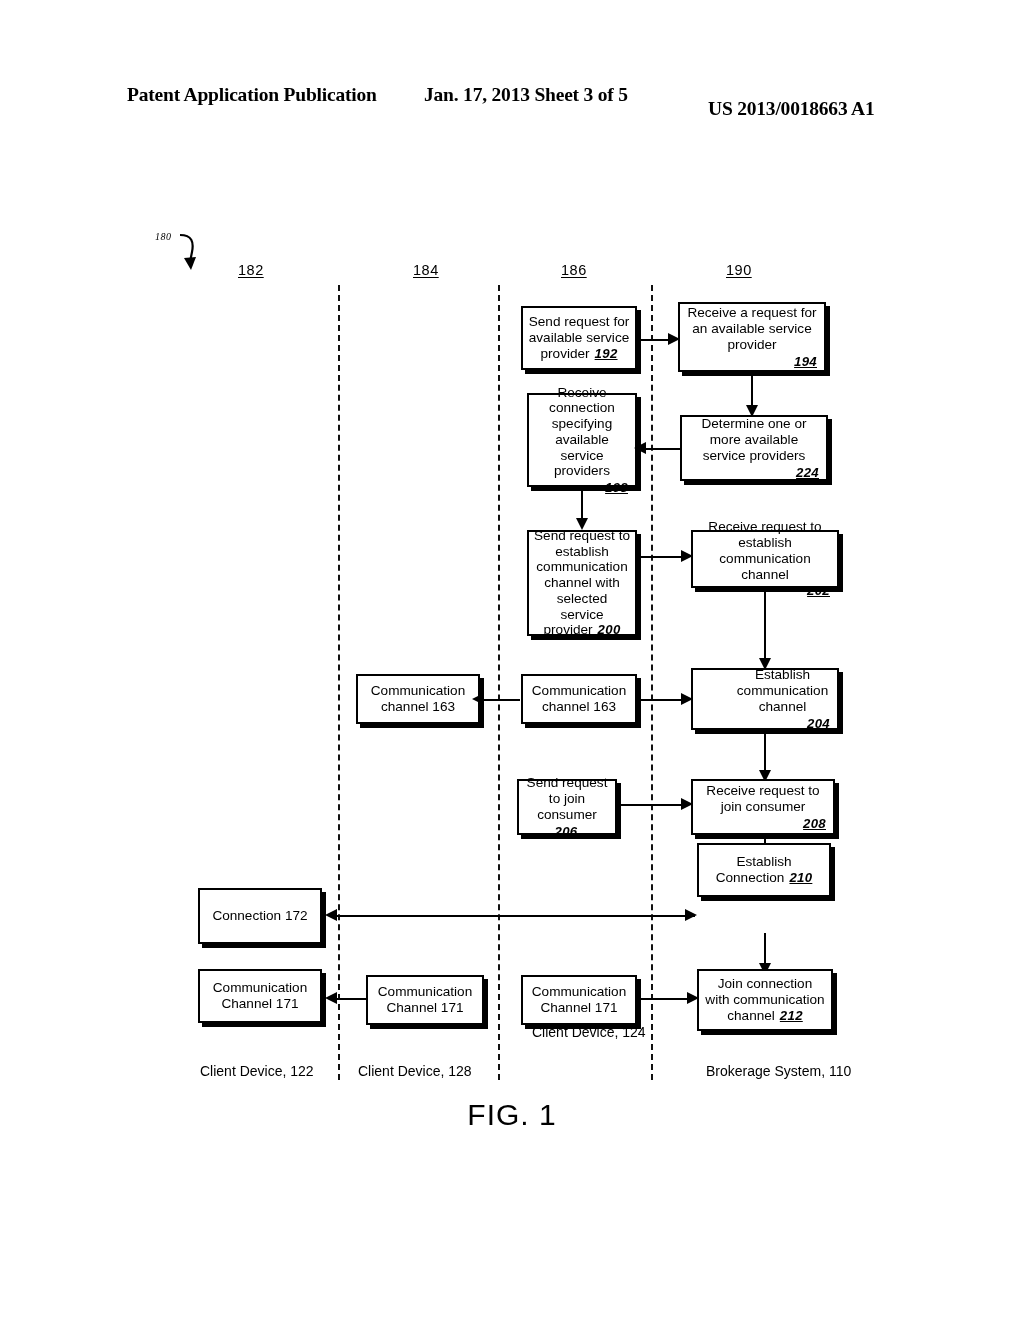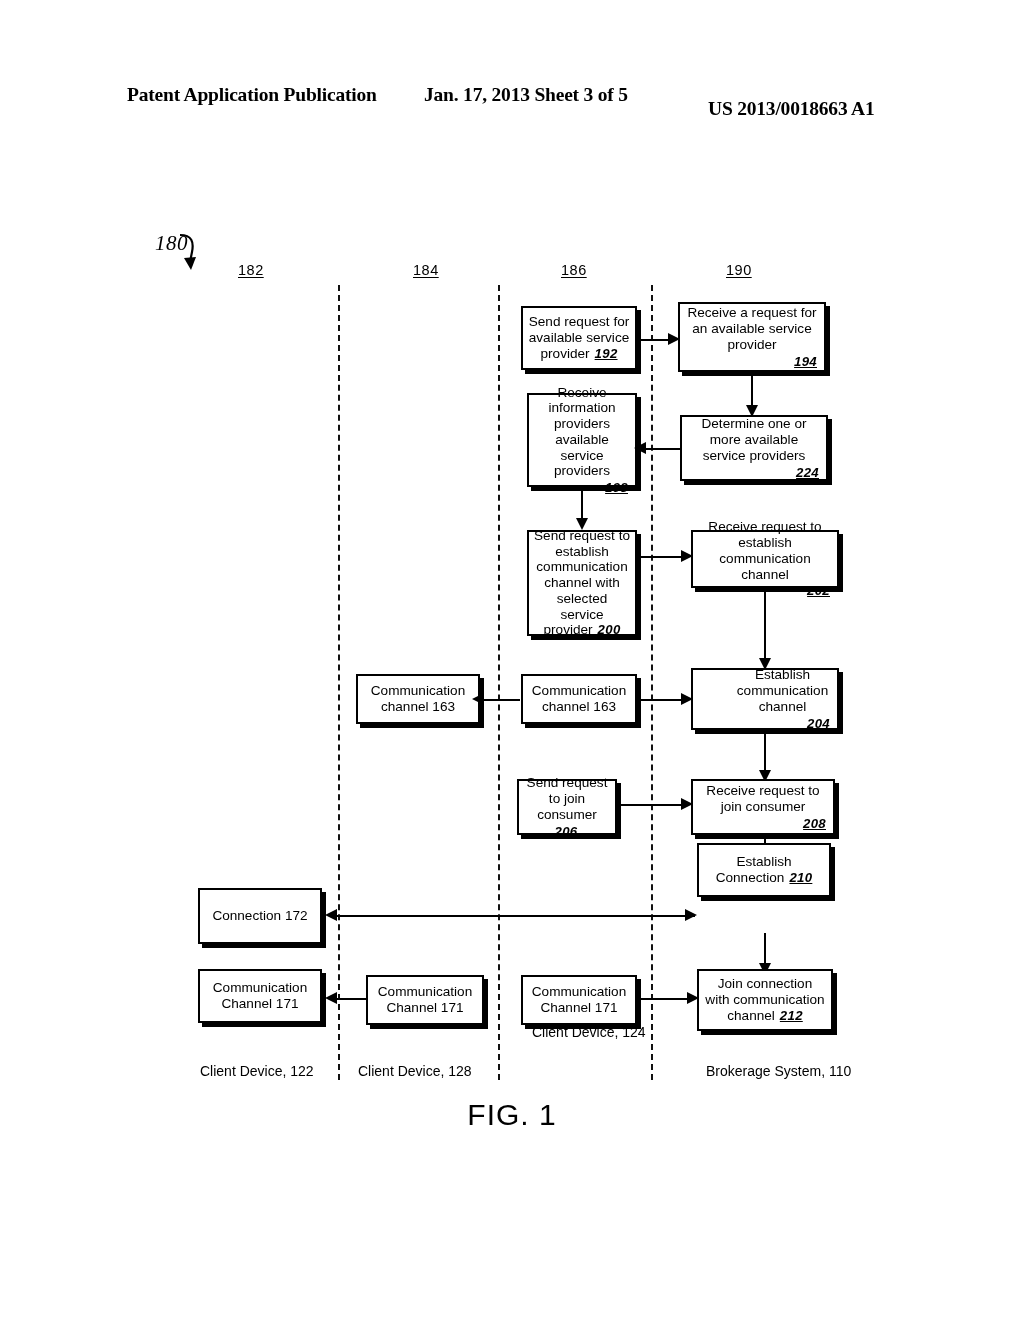--- a/index.html
+++ b/index.html
@@ -127,21 +127,21 @@
     border-top: 12px solid #000;
   }
 
   
   .tag-180 {
     position: absolute;
     left: 155px;
     top: 231px;
     font-family: "Liberation Serif", serif;
     font-style: italic;
-    font-size: 21px;
+    font-size: 10px;
     letter-spacing: 0.5px;
   }
 
   
   .fig-caption {
     position: absolute;
     left: 0;
     top: 1098px;
     width: 1024px;
     text-align: center;
@@ -189,21 +189,21 @@
       <span>Receive a request for an available service provider</span>
       <span class="ref ref-line">194</span>
     </span>
   </div>
 
   <div class="conn v-line" style="left:751px;top:372px;height:40px;"></div>
   <div class="arrow arrow-d" style="left:746px;top:405px;"></div>
 
   <div class="box" style="left:527px;top:393px;width:110px;height:94px;">
     <span class="btxt">
-      <span>Receive information providers available service providers</span>
+      <span>Receive connection specifying available service providers</span>
       <span class="ref ref-line">198</span>
     </span>
   </div>
 
   <div class="conn h-line" style="left:644px;top:448px;width:38px;"></div>
   <div class="arrow arrow-l" style="left:634px;top:442px;"></div>
 
   <div class="box" style="left:680px;top:415px;width:148px;height:66px;">
     <span class="btxt">
       <span>Determine one or more available service providers</span>

